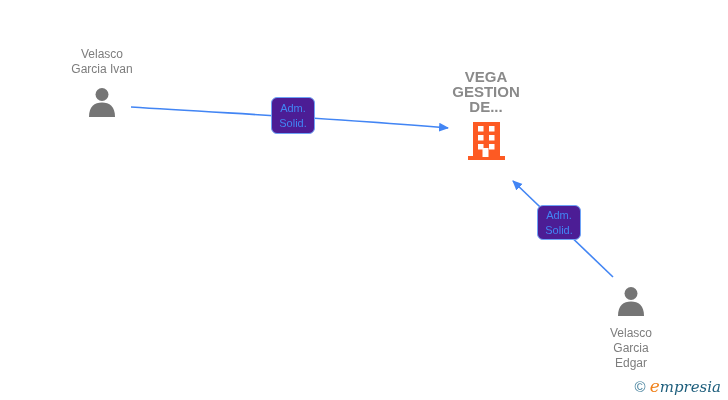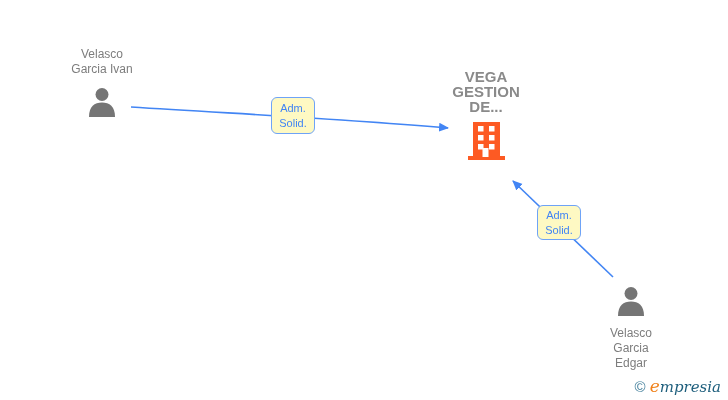--- a/index.html
+++ b/index.html
@@ -37,21 +37,21 @@
     white-space: pre-line;
   }
   .icon-wrap { display: inline-block; }
   .edge-label {
     position: absolute;
     z-index: 3;
     box-sizing: border-box;
     display: flex;
     align-items: center;
     justify-content: center;
-    background: #fef9c3;
+    background: #4c1d95;
     border: 1px solid #6ea3f7;
     border-radius: 6px;
     color: #4285f4;
     font-size: 11px;
     line-height: 15px;
     text-align: center;
     white-space: pre-line;
   }
   .watermark {
     position: absolute;

